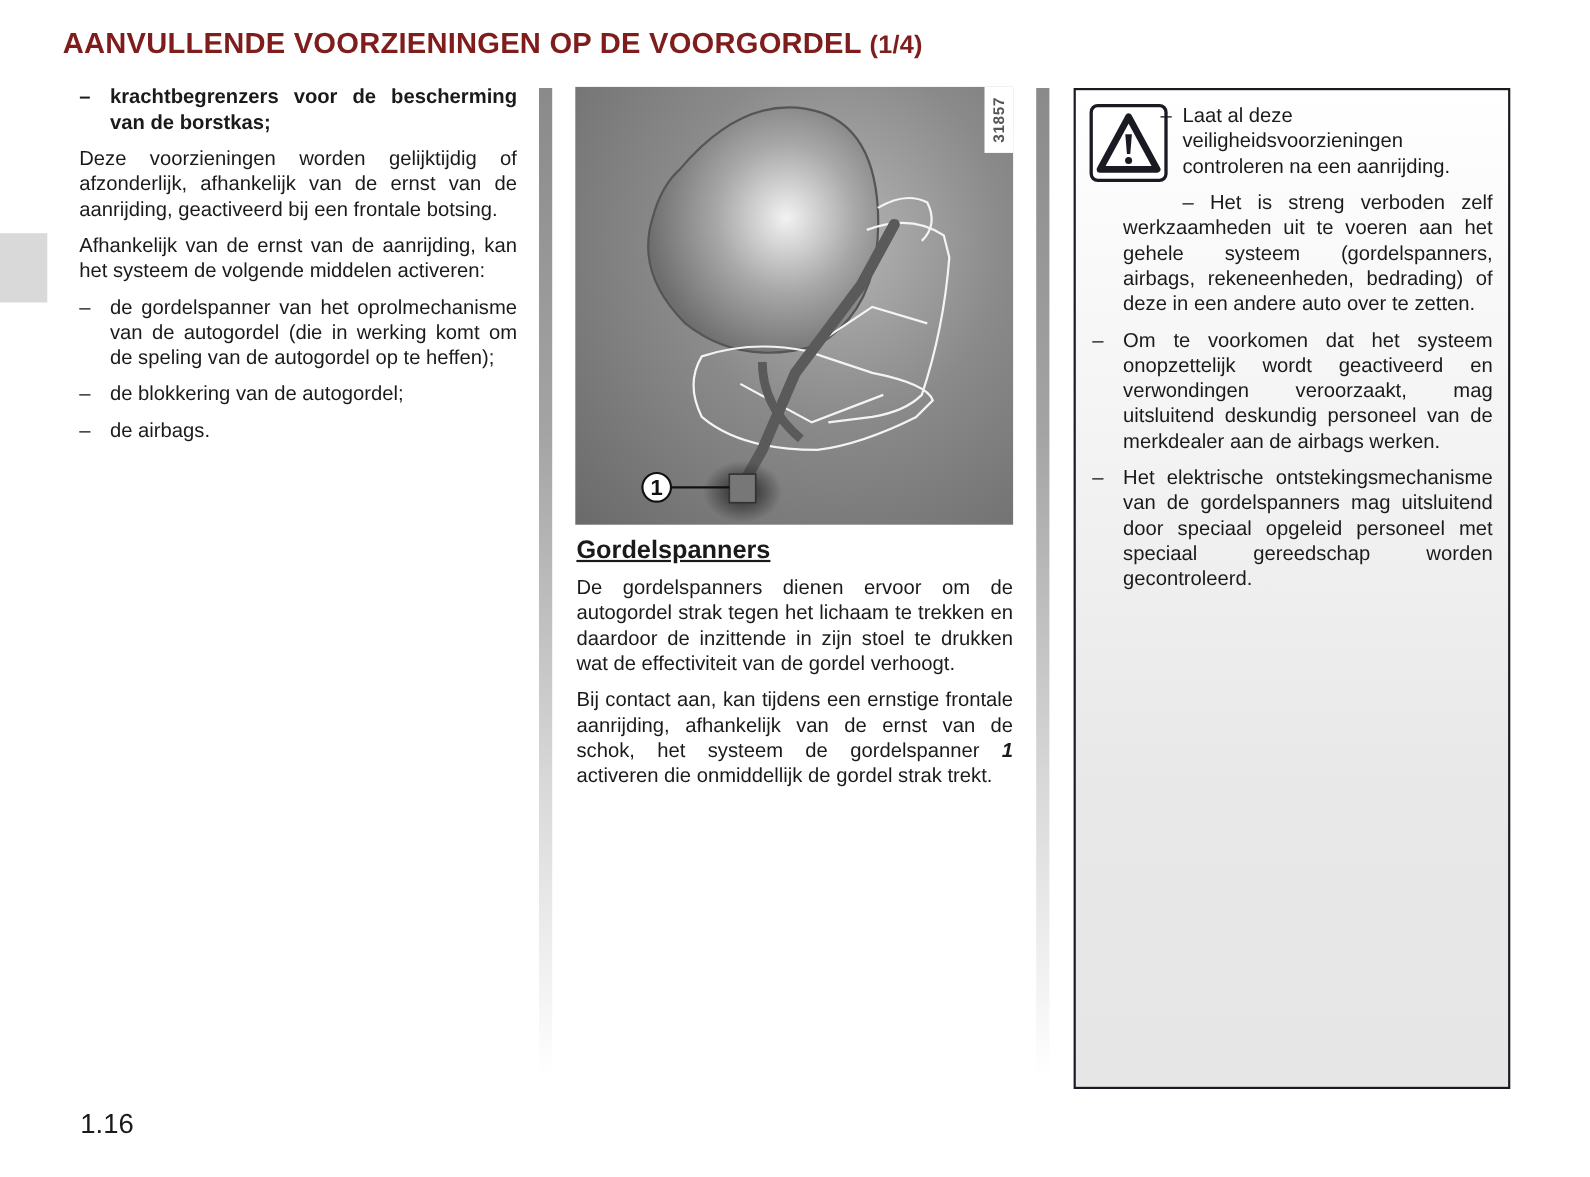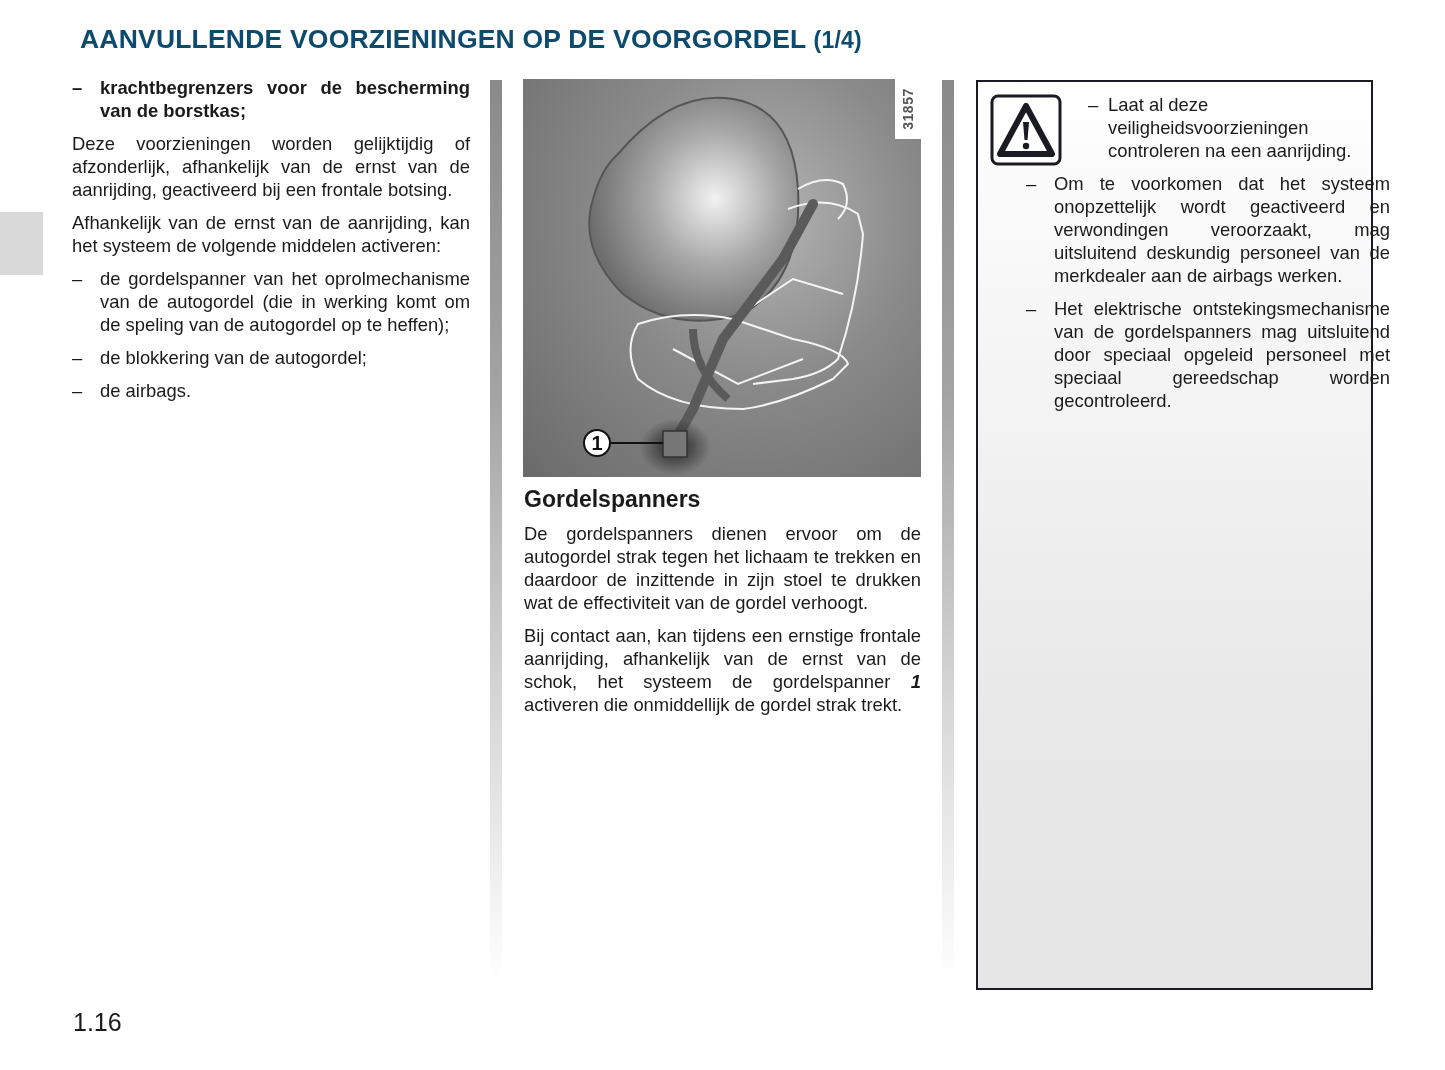--- a/index.html
+++ b/index.html
@@ -1,21 +1,21 @@
 <!DOCTYPE html>
 <html><head>
   <meta charset="utf-8">
   <style>
     * { box-sizing: border-box; margin: 0; padding: 0; }
     html, body { width: 1445px; height: 1070px; background: #ffffff; overflow: hidden; }
     body { position: relative; font-family: "Liberation Sans", sans-serif; color: #1a1a1a; }
 
     .page-title {
-      position: absolute; left: 80px; top: 24px;
-      font-size: 26.5px; font-weight: bold; letter-spacing: 0.2px; color: #0c4a6e;
+      position: absolute; left: 57px; top: 24px;
+      font-size: 26.5px; font-weight: bold; letter-spacing: 0.2px; color: #7f1d1d;
       white-space: nowrap;
     }
     .page-title .suffix { font-size: 23px; }
 
     .side-tab {
       position: absolute; left: 0; top: 212px; width: 43px; height: 63px; background: #d9d9d9;
     }
 
     .col { position: absolute; font-size: 18.4px; line-height: 23px; }
     .col p { text-align: justify; text-align-last: left; margin-bottom: 10px; }
@@ -47,32 +47,32 @@
     .figure svg { position: absolute; left: 0; top: 0; }
     .fig-code {
       position: absolute; right: 0; top: 0; width: 26px; height: 60px; background: #ffffff;
     }
     .fig-code span {
       position: absolute; left: 50%; top: 50%;
       transform: translate(-50%, -50%) rotate(-90deg);
       font-size: 14px; font-weight: bold; color: #555; letter-spacing: 0.5px;
     }
 
-    .section-title { font-size: 23px; font-weight: bold; line-height: 30px; margin-bottom: 8px; }
+    .section-title { font-size: 23px; font-weight: bold; line-height: 30px; margin-bottom: 8px; text-decoration: underline; }
     .ref-num { font-weight: bold; font-style: italic; }
 
     .warning-box {
       position: absolute; left: 976px; top: 80px; width: 397px; height: 910px;
       border: 2.5px solid #1a1a22;
       background: linear-gradient(to bottom, #ffffff 0%, #f5f5f5 30%, #e8e8e8 70%, #e6e6e6 100%);
     }
     .warn-icon {
       position: absolute; left: 12px; top: 12px; width: 72px; height: 72px;
     }
-    .warn-text { position: absolute; left: 43px; top: 11px; width: 336px; font-size: 18.4px; line-height: 23px; margin-left: 33px; }
+    .warn-text { position: absolute; left: 43px; top: 11px; width: 336px; font-size: 18.4px; line-height: 23px; }
     .warn-text .first {
       padding-left: 54px; text-indent: 0; margin-bottom: 10px; text-align: left;
     }
     .warn-text .first .dash { margin-left: -20px; display: inline-block; width: 20px; }
     .warn-text .second { text-align: justify; text-align-last: left; margin-bottom: 10px; text-indent: 54px; }
     .warn-text ul { list-style: none; margin-left: -28px; }
     .warn-text li {
       position: relative; padding-left: 28px; margin-bottom: 10px;
       text-align: justify; text-align-last: left;
     }
@@ -153,20 +153,21 @@
 
 <div class="warning-box">
   <svg class="warn-icon" viewBox="0 0 72 72">
     <rect x="2" y="2" width="68" height="68" rx="6" ry="6" fill="#ffffff" stroke="#1a1a22" stroke-width="3"></rect>
     <path d="M36 12 L62 60 L10 60 Z" fill="none" stroke="#1a1a22" stroke-width="6" stroke-linejoin="round"></path>
     <path d="M33 28 L39 28 L37.5 46 L34.5 46 Z" fill="#1a1a22"></path>
     <circle cx="36" cy="52" r="3.2" fill="#1a1a22"></circle>
   </svg>
   <div class="warn-text">
     <p class="first"><span class="dash">–</span><span>Laat al deze veiligheidsvoorzieningen controleren na een aanrijding.</span></p>
+    <p class="second">– Het is streng verboden zelf werkzaamheden uit te voeren aan het gehele systeem (gordelspanners, airbags, rekeneenheden, bedrading) of deze in een andere auto over te zetten.</p>
     <ul>
       <li>Om te voorkomen dat het systeem onopzettelijk wordt geactiveerd en verwondingen veroorzaakt, mag uitsluitend deskundig personeel van de merkdealer aan de airbags werken.</li>
       <li>Het elektrische ontstekingsmechanisme van de gordelspanners mag uitsluitend door speciaal opgeleid personeel met speciaal gereedschap worden gecontroleerd.</li>
     </ul>
   </div>
 </div>
 
 <div class="page-number">1.16</div>
 
 </body></html>

